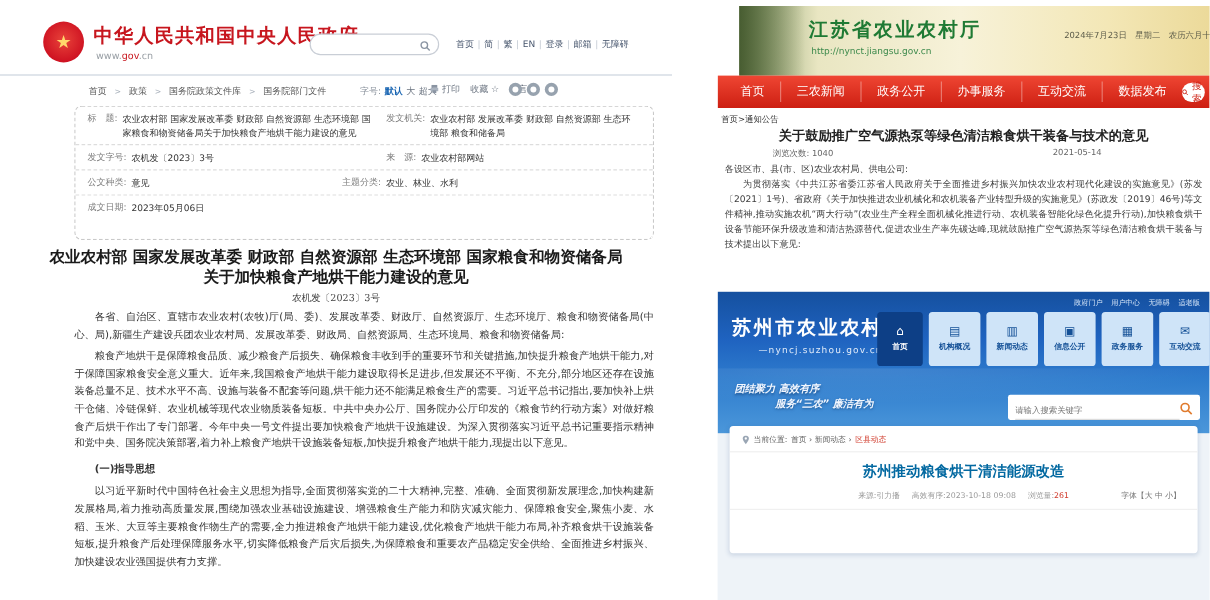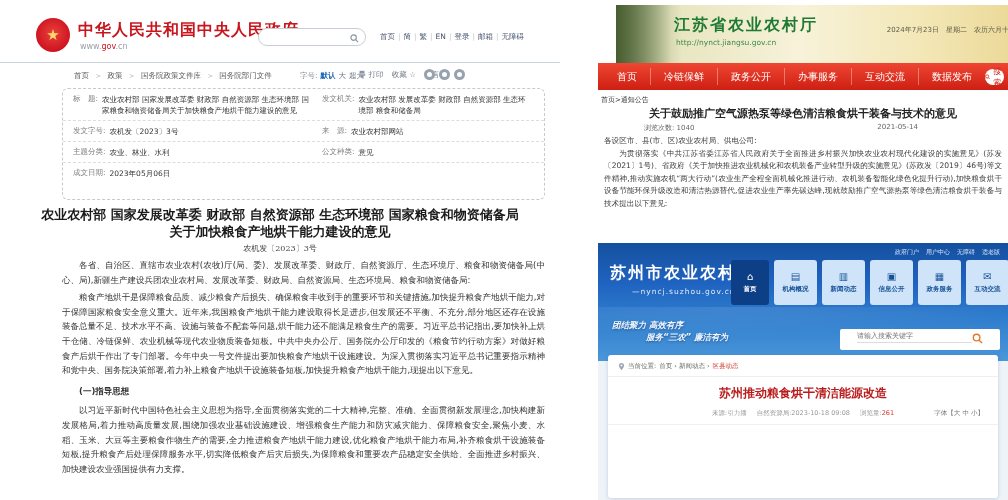--- a/index.html
+++ b/index.html
@@ -78,26 +78,26 @@
   .sz-toplinks{position:absolute;right:8px;top:5px;font-size:6px;color:#d7e6f8;display:flex;gap:7px;z-index:2}
   .sz-title{position:absolute;left:12px;top:20px;font-size:16px;font-weight:bold;color:#fff;letter-spacing:2px;z-index:2}
   .sz-url{position:absolute;left:34px;top:44px;font-size:7.5px;color:#e2ecfa;letter-spacing:1px;z-index:2}
   .sz-tiles{position:absolute;left:133px;top:17px;display:flex;gap:5px;z-index:2}
   .sz-tile{width:43px;height:45px;border-radius:3px;background:#cfe4f8;color:#145096;display:flex;flex-direction:column;align-items:center;justify-content:center;gap:3px}
   .sz-tile .ticon{font-size:10px;line-height:10px}
   .sz-tile .tlabel{font-size:6.5px;font-weight:bold;white-space:nowrap}
   .sz-tile.active{background:#0d3f86;color:#fff;width:38px}
   .sz-slogan{position:absolute;left:14px;top:76px;color:#f2f7ff;font-style:italic;font-weight:bold;font-size:8.5px;line-height:12px;z-index:2;text-shadow:0 1px 2px rgba(0,40,90,.5)}
   .sz-slogan .l2{margin-left:34px}
-  .sz-search{position:absolute;right:8px;top:86px;width:160px;height:21px;background:#fff;z-index:2;display:flex;align-items:flex-start;padding:0 17px;border-radius:2px}
+  .sz-search{position:absolute;right:8px;top:86px;width:160px;height:21px;background:#fff;z-index:2;display:flex;align-items:flex-end;padding:0 6px;border-radius:2px}
   .sz-search input{flex:1;border:0;outline:0;font-size:7px;color:#333;border-bottom:1px solid #dcdcdc;height:14px;background:transparent}
-  .sz-card{position:absolute;left:10px;top:112px;width:390px;height:143px;background:#fff;border-radius:3px;box-shadow:0 1px 4px rgba(20,60,120,.18);z-index:3}
+  .sz-card{position:absolute;left:10px;top:112px;width:390px;height:106px;background:#fff;border-radius:3px;box-shadow:0 1px 4px rgba(20,60,120,.18);z-index:3}
   .sz-crumb{display:flex;align-items:center;gap:3px;font-size:6.5px;color:#666;padding:7px 10px 5px 10px;border-bottom:1px solid #efefef}
   .sz-crumb .cur{color:#d03b2c}
-  .sz-art-title{margin-top:8px;text-align:center;font-size:12px;font-weight:bold;color:#b91c1c}
+  .sz-art-title{margin-top:8px;text-align:center;font-size:12px;font-weight:bold;color:#0369a1}
   .sz-art-meta{display:flex;justify-content:center;gap:10px;font-size:6.5px;color:#999;margin-top:7px;padding:0 14px 6px 14px;border-bottom:1px solid #f0f0f0;position:relative}
   .sz-art-meta .views-num{color:#d03b2c}
   .sz-art-meta .fontw{position:absolute;right:14px;color:#777}
   .sz-body{padding:7px 13px 0 13px;font-size:6.6px;color:#555;line-height:10.6px;text-align:justify}
   .sz-body p{text-indent:2em;margin-bottom:4px}
 
   .mag{display:inline-block}
 </style>
 </head>
 <body>
@@ -158,27 +158,27 @@
       <div class="metacell">
           <span class="metalabel">发文字号:</span>
           <span class="metavalue">农机发〔2023〕3号</span>
         </div>
       <div class="metacell" style="flex:0 0 46%">
           <span class="metalabel">来　源:</span>
           <span class="metavalue">农业农村部网站</span>
         </div>
     </div>
     <div class="metarow">
+      <div class="metacell" style="flex:0 0 46%">
+          <span class="metalabel">公文种类:</span>
+          <span class="metavalue">意见</span>
+        </div>
       <div class="metacell">
           <span class="metalabel">主题分类:</span>
           <span class="metavalue">农业、林业、水利</span>
-        </div>
-      <div class="metacell" style="flex:0 0 46%">
-          <span class="metalabel">公文种类:</span>
-          <span class="metavalue">意见</span>
         </div>
     </div>
     <div class="metarow">
       <div class="metacell">
           <span class="metalabel">成文日期:</span>
           <span class="metavalue">2023年05月06日</span>
         </div>
     </div>
   </div>
 
@@ -197,21 +197,21 @@
 </div>
 
 <div class="panel" id="js">
   <div class="js-header">
     <div class="js-title">江苏省农业农村厅</div>
     <div class="js-url">http://nynct.jiangsu.gov.cn</div>
     <div class="js-date">2024年7月23日　星期二　农历六月十八</div>
   </div>
   <div class="js-nav">
     <span class="item">首页</span>
-    <span class="item">冷链保鲜</span>
+    <span class="item">三农新闻</span>
     <span class="item">政务公开</span>
     <span class="item">办事服务</span>
     <span class="item">互动交流</span>
     <span class="item">数据发布</span>
     <span class="js-search">
       <svg width="8" height="8" viewBox="0 0 10 10">
           <circle cx="4" cy="4" r="3" fill="none" stroke="#cd2114" stroke-width="1.4"></circle>
           <line x1="6.3" y1="6.3" x2="9" y2="9" stroke="#cd2114" stroke-width="1.4"></line>
         </svg>
       <span>搜索</span>
@@ -284,20 +284,20 @@
           <path d="M4 0C2 0 .8 1.4.8 3.1.8 5.3 4 9 4 9s3.2-3.7 3.2-5.9C7.2 1.4 6 0 4 0z" fill="#9aa6b4"></path>
           <circle cx="4" cy="3" r="1.2" fill="#fff"></circle>
         </svg>
       <span>当前位置:</span>
       <span>首页 › 新闻动态 ›</span>
       <span class="cur">区县动态</span>
     </div>
     <div class="sz-art-title">苏州推动粮食烘干清洁能源改造</div>
     <div class="sz-art-meta">
       <span><span>来源:</span><span>引力播</span></span>
-      <span><span>自然资源局:</span><span>2023-10-18 09:08</span></span>
+      <span><span>高效有序:</span><span>2023-10-18 09:08</span></span>
       <span><span>浏览量:</span><span class="views-num">261</span></span>
       <span class="fontw">字体【大 中 小】</span>
     </div>
     <div class="sz-body">
     </div>
   </div>
 </div>
 
 </body></html>

